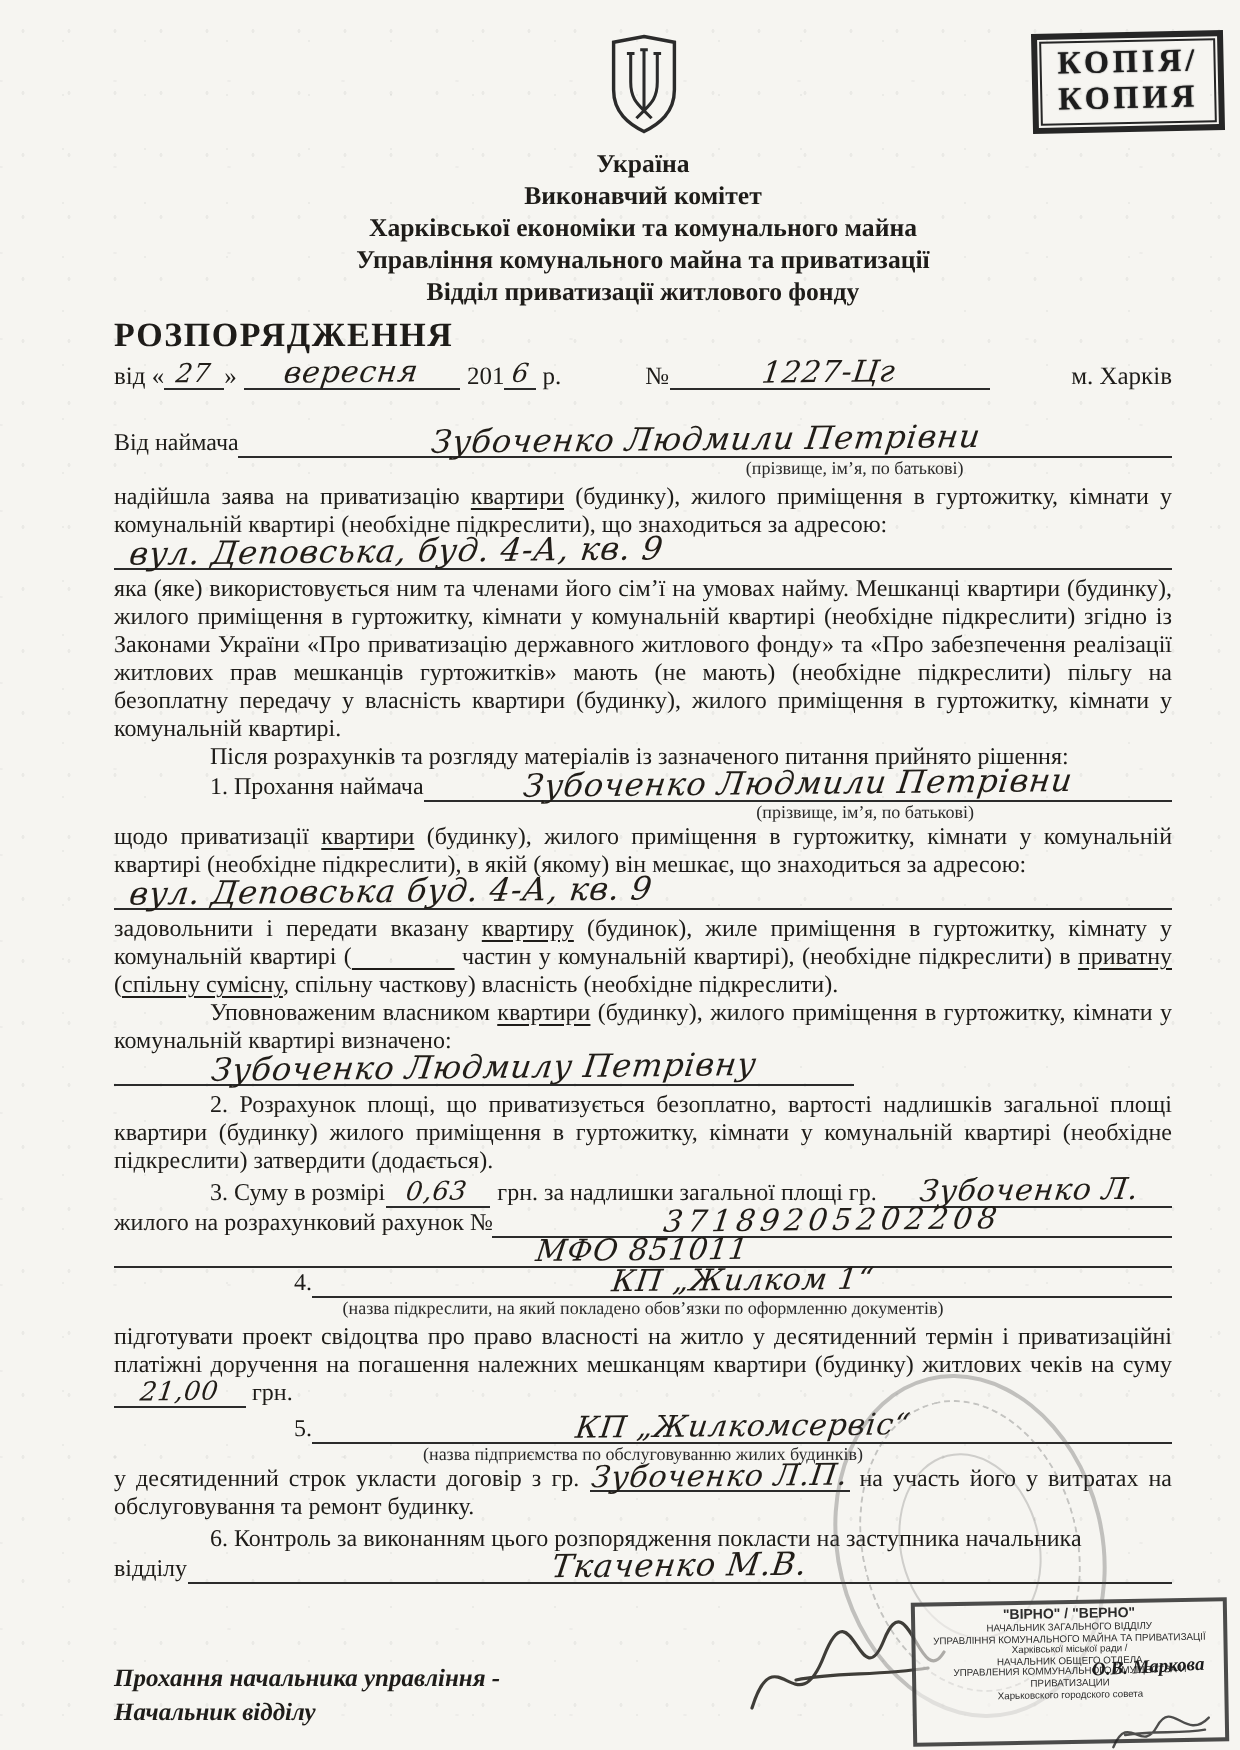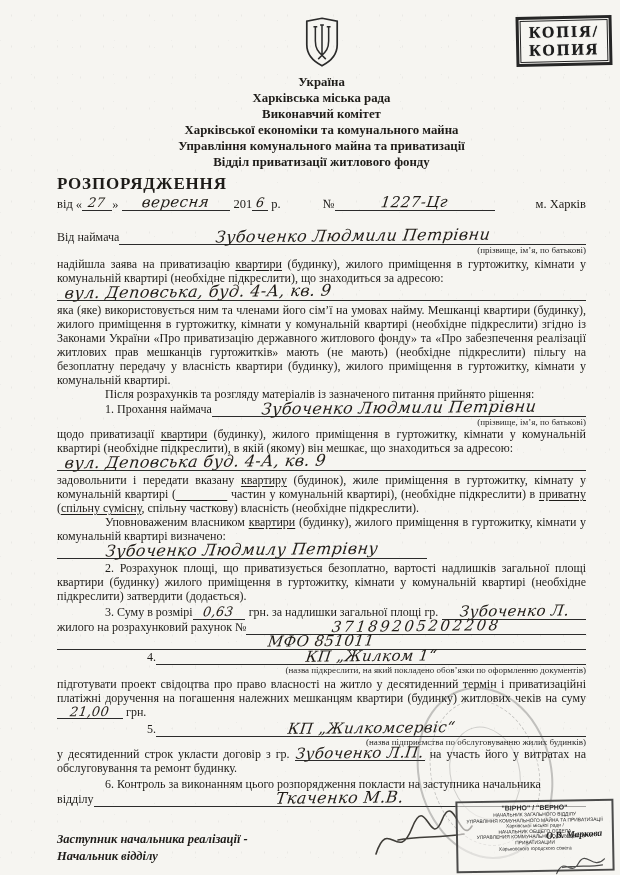--- a/index.html
+++ b/index.html
@@ -26,21 +26,21 @@
   .row{display:flex;align-items:baseline;}
   .fill{flex:1;border-bottom:1px solid #2b2b2b;text-align:center;line-height:13px;}
   .fill.left{text-align:left;padding-left:8px;}
   .hand{
     font-family:"DejaVu Serif", serif;font-style:italic;color:#211d18;
     font-size:15px;letter-spacing:.4px;white-space:nowrap;
     display:inline-block;transform:skewX(-8deg) rotate(-.6deg);
   }
   .hand.sm{font-size:13px;}
   .hand.num{letter-spacing:2.5px;}
-  .cap{font-size:9px;line-height:10px;text-align:right;color:#2a2a2a;}
+  .cap{font-size:9px;line-height:10px;text-align:center;color:#2a2a2a;}
   .copy-stamp{
     position:absolute;top:16px;right:8px;transform:rotate(-1.2deg);
     border:3px solid #262626;padding:1px;color:#1d1d1d;
   }
   .copy-stamp .inner{
     border:1px solid #262626;padding:2px 8px;
     font-weight:bold;font-size:16px;line-height:18px;letter-spacing:2px;
     text-shadow:0 0 .7px #333;
   }
   .date-row{display:flex;align-items:flex-end;margin-top:5px;font-size:12.5px;}
@@ -92,21 +92,20 @@
   <div class="content">
 
     <div class="crest">
       <svg width="38" height="52" viewBox="0 0 40 54">
         <path d="M20 2 L36 5 V30 C36 42 28 48 20 52 C12 48 4 42 4 30 V5 Z" fill="none" stroke="#2b2b2b" stroke-width="1.8"></path>
         <path d="M20 9 V41 M13 11 V26 C13 34 16 37 20 41 M27 11 V26 C27 34 24 37 20 41 M11 11 h4 M25 11 h4 M18 9 h4 M16 45 L20 41 L24 45" fill="none" stroke="#2b2b2b" stroke-width="1.6"></path>
       </svg>
     </div>
 
     <div class="hline" style="margin-top:3px">Україна</div>
-    <div class="hline">Харківська міська рада</div>
     <div class="hline">Виконавчий комітет</div>
     <div class="hline">Харківської економіки та комунального майна</div>
     <div class="hline">Управління комунального майна та приватизації</div>
     <div class="hline">Відділ приватизації житлового фонду</div>
 
     <div class="title">РОЗПОРЯДЖЕННЯ</div>
 
     <div class="date-row">
       <span>від «</span>
       <span class="wshort"><span class="hand sm">27</span></span>
@@ -189,21 +188,21 @@
     </div>
 
     <div class="p ind" style="margin-top:2px">6. Контроль за виконанням цього розпорядження покласти на заступника начальника</div>
     <div class="row">
       <span>відділу</span>
       <span class="fill"><span class="hand" style="font-size:16px">Ткаченко М.В.</span></span>
     </div>
   </div>
 
   <div class="footer">
-    <div>Заступник начальника реалізації -</div>
+    <div>Прохання начальника управління -</div>
     <div>Начальник відділу</div>
   </div>
 
   <svg class="sig" style="left:368px;top:806px" width="110" height="62" viewBox="0 0 110 62">
     <path d="M8 48 C 20 10, 30 58, 44 22 S 62 44, 74 14 S 92 40, 104 20 M 30 34 C 50 30, 70 32, 96 28" fill="none" stroke="#1f1c18" stroke-width="1.6" stroke-linecap="round" opacity=".85"></path>
   </svg>
 
   <div class="round-seal">
     <div class="in1"></div>
     <div class="in2"></div>

